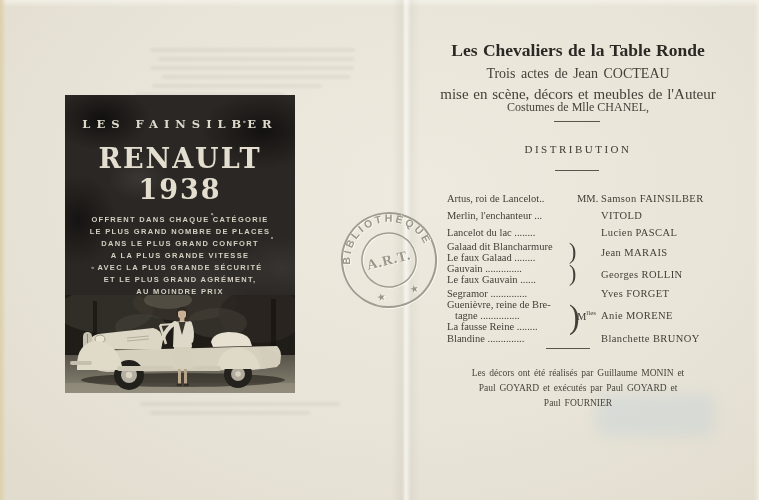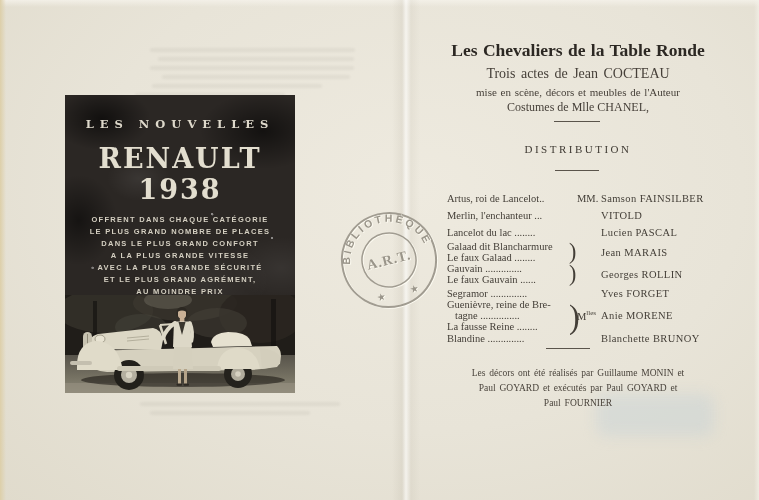--- a/index.html
+++ b/index.html
@@ -52,21 +52,21 @@
   .stamp .ring-hi{stroke:#fffdf4;fill:none;}
   .arc-text{font:700 10.5px "Liberation Sans", sans-serif;letter-spacing:2.6px;}
   .center-text{font:700 14px "Liberation Serif", serif;letter-spacing:1px;}
   .star-text{font:10px "DejaVu Sans", sans-serif;}
 
   
   .rp{color:#433e37;}
   .play-title{position:absolute;left:420px;top:40px;width:316px;text-align:center;
     font:700 17.5px "Liberation Serif", serif;color:#2c2823;word-spacing:1px;}
   .play-subtitle{position:absolute;left:420px;top:66px;width:316px;text-align:center;font-size:14px;color:#453f38;word-spacing:2px;}
-  .staging{position:absolute;left:420px;top:86px;width:316px;text-align:center;font-size:11px;color:#453f38;word-spacing:1px;}
+  .staging{position:absolute;left:420px;top:86px;width:316px;text-align:center;font-size:15px;color:#453f38;word-spacing:1px;}
   .costumes{position:absolute;left:420px;top:100px;width:316px;text-align:center;font-size:12px;color:#453f38;}
   .rule{position:absolute;height:1px;background:#5a544b;}
   .rule1{left:554px;top:121px;width:46px;}
   .distribution{position:absolute;left:420px;top:143px;width:316px;text-align:center;
     font-size:11px;letter-spacing:2.5px;color:#3f3a33;}
   .rule2{left:555px;top:170px;width:44px;}
   .cast{position:absolute;left:447px;top:190px;width:300px;font-size:10.5px;color:#433e37;}
   .cast-row{display:flex;align-items:center;}
   .roles{width:122px;flex:0 0 auto;}
   .roles .rl{line-height:17px;white-space:nowrap;}
@@ -95,21 +95,21 @@
   <div class="ghost-line" style="left:150px;top:66px;width:204px;"></div>
   <div class="ghost-line" style="left:162px;top:75px;width:188px;"></div>
   <div class="ghost-line" style="left:152px;top:84px;width:170px;"></div>
   <div class="ghost-line" style="left:135px;top:93px;width:150px;"></div>
   <div class="ghost-line" style="left:140px;top:402px;width:200px;"></div>
   <div class="ghost-line" style="left:150px;top:411px;width:160px;"></div>
   <div class="tint"></div>
   <div class="fold"></div>
 
   <div class="ad">
-    <div class="ad-kicker">LES NOUVELLES</div>
+    <div class="ad-kicker">LES FAINSILBER</div>
     <div class="ad-headline">RENAULT 1938</div>
     <div class="ad-taglines">
       <div>OFFRENT DANS CHAQUE CATÉGORIE</div>
       <div>LE PLUS GRAND NOMBRE DE PLACES</div>
       <div>DANS LE PLUS GRAND CONFORT</div>
       <div>A LA PLUS GRANDE VITESSE</div>
       <div>AVEC LA PLUS GRANDE SÉCURITÉ</div>
       <div>ET LE PLUS GRAND AGRÉMENT,</div>
       <div>AU MOINDRE PRIX</div>
     </div>

